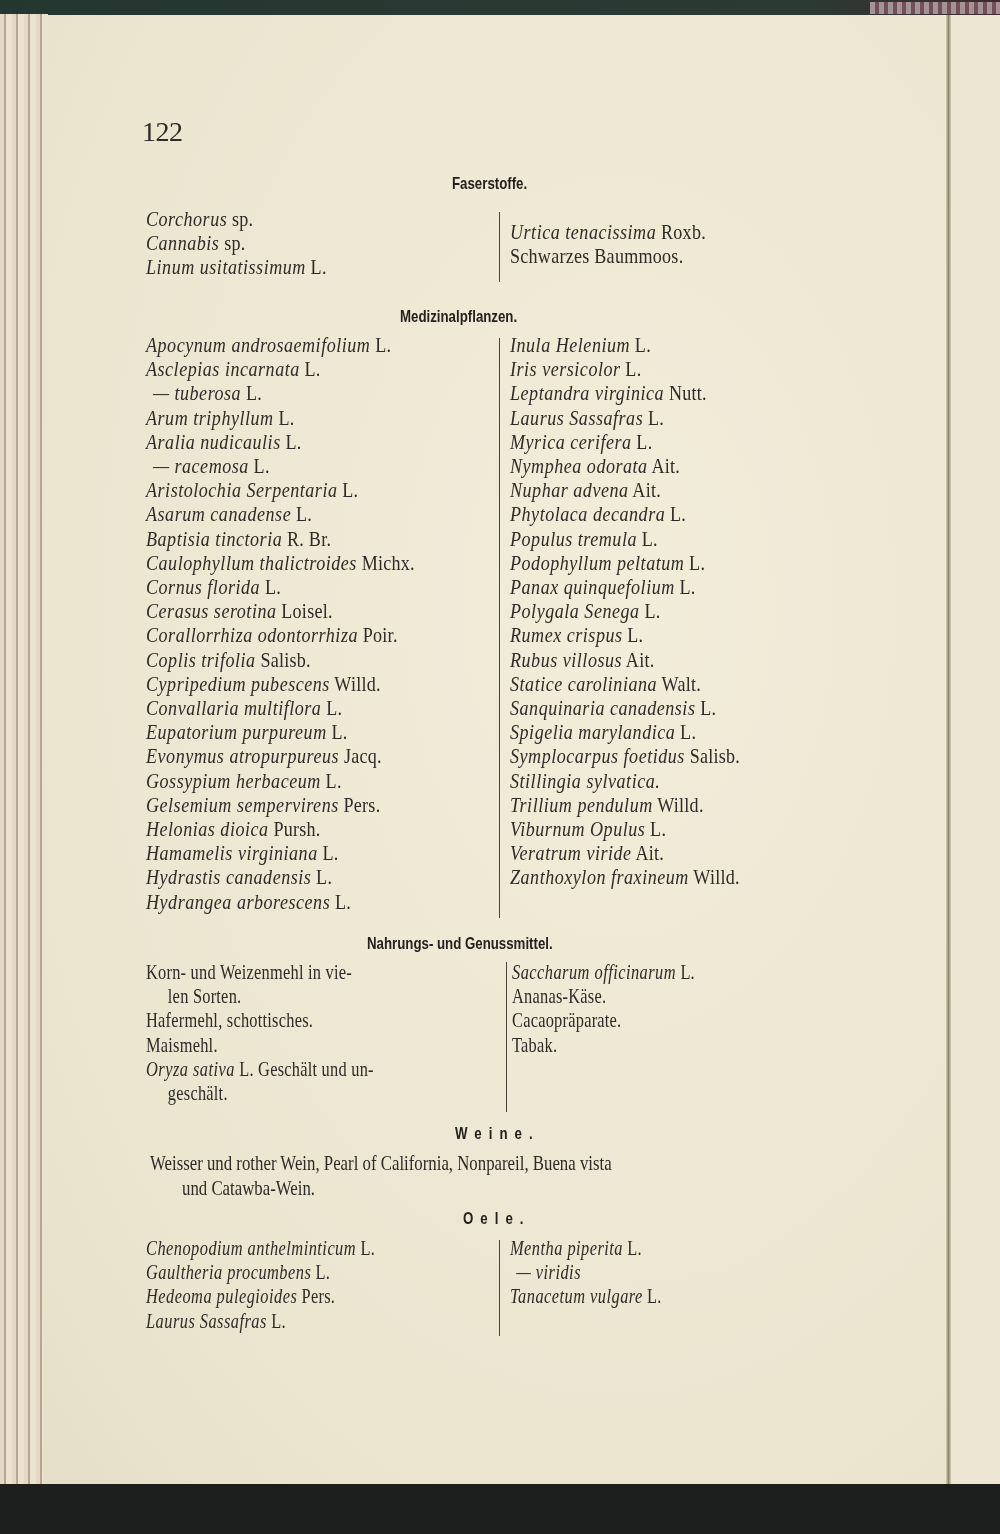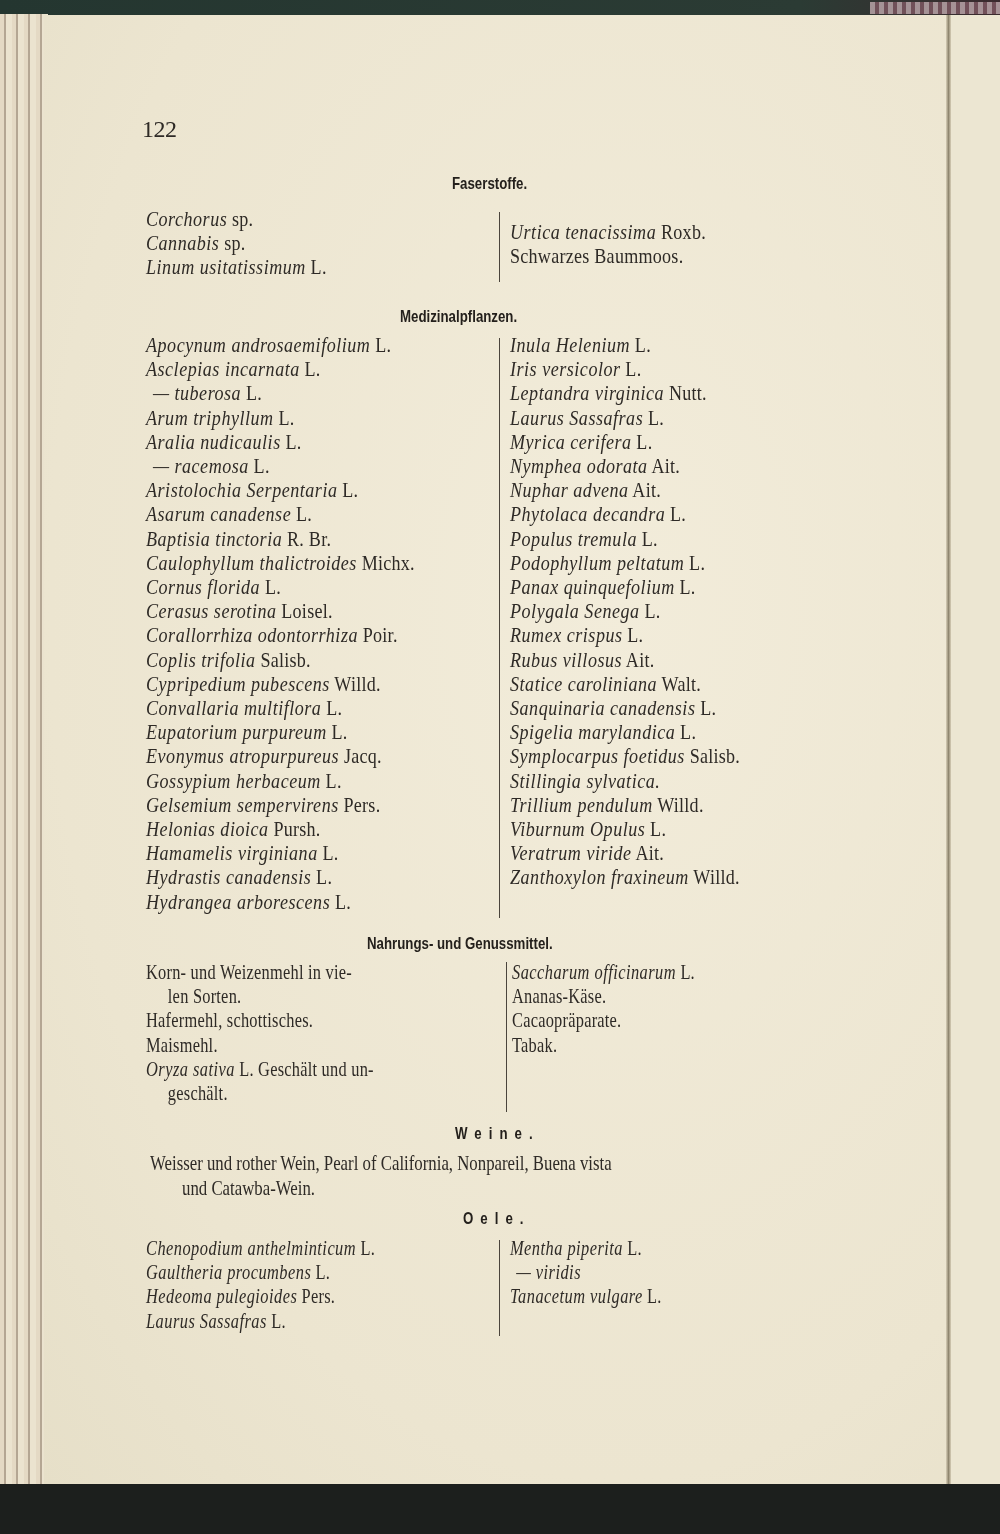--- a/index.html
+++ b/index.html
@@ -33,21 +33,21 @@
     }
     .gutter {
       position: absolute; left: 946px; top: 15px; width: 5px; height: 1472px;
       background: linear-gradient(90deg, #d8cfb8, #8f866f, #d8cfb8);
     }
     .page-right {
       position: absolute; left: 951px; top: 15px; width: 49px; height: 1472px;
       background: #ece6d2;
     }
 
-    .pagenum { position: absolute; left: 142px; top: 116px; font-size: 24px; letter-spacing: -0.5px; }
+    .pagenum { position: absolute; left: 142px; top: 116px; font-size: 28px; letter-spacing: -0.5px; }
 
     .heading {
       position: absolute; font-family: "Liberation Sans", sans-serif; font-weight: bold;
       font-size: 17px; transform: scaleX(0.78); transform-origin: left top; white-space: nowrap;
       color: #24201c;
     }
     .heading.spaced { letter-spacing: 9px; }
 
     .col {
       position: absolute; font-size: 21px; line-height: 24.2px; white-space: nowrap;

